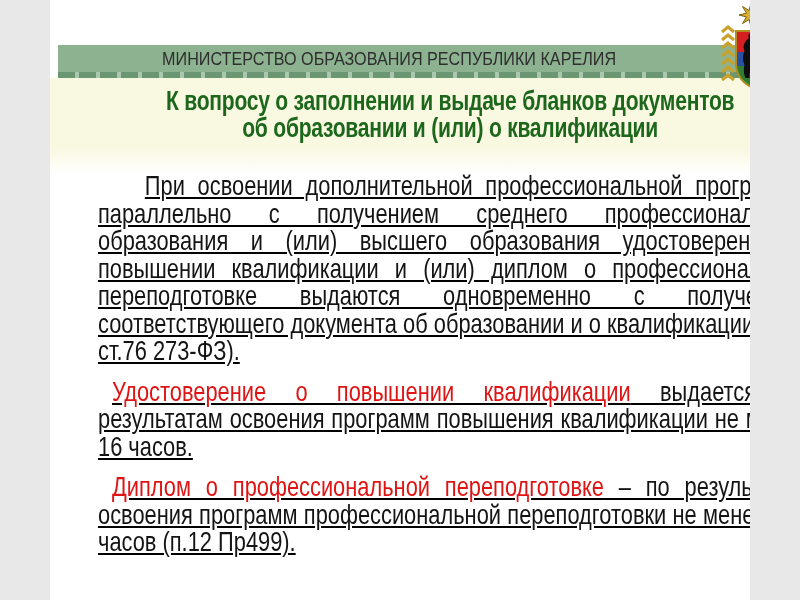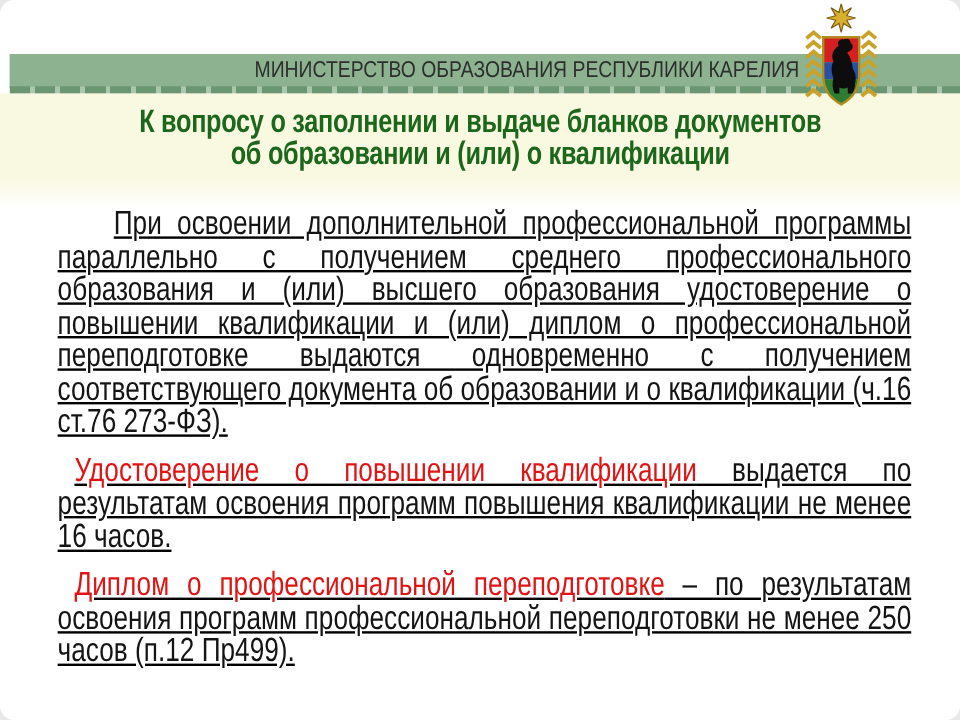--- a/index.html
+++ b/index.html
@@ -1,20 +1,19 @@
 <!DOCTYPE html>
 <html><head>
 <meta charset="utf-8">
 <style>
   html,body { margin:0; padding:0; background:#e8e8e8; }
   .slide {
-    position:relative; width:800px; height:600px; margin:0 auto;
+    position:relative; width:700px; height:600px; margin:0 auto;
     background:#ffffff; overflow:hidden;
     font-family:"Liberation Sans", sans-serif;
-    border-radius:12px;
   }
   
   .band {
     position:absolute; left:8px; right:0; top:45px; height:27px;
     background:#8cb290; border-bottom:1px solid #7fa585;
   }
   .band-label {
     position:absolute; top:45px; right:134px; height:27px;
     display:flex; align-items:center; white-space:nowrap;
     font-size:19px; color:#2e2e2e; letter-spacing:0;

